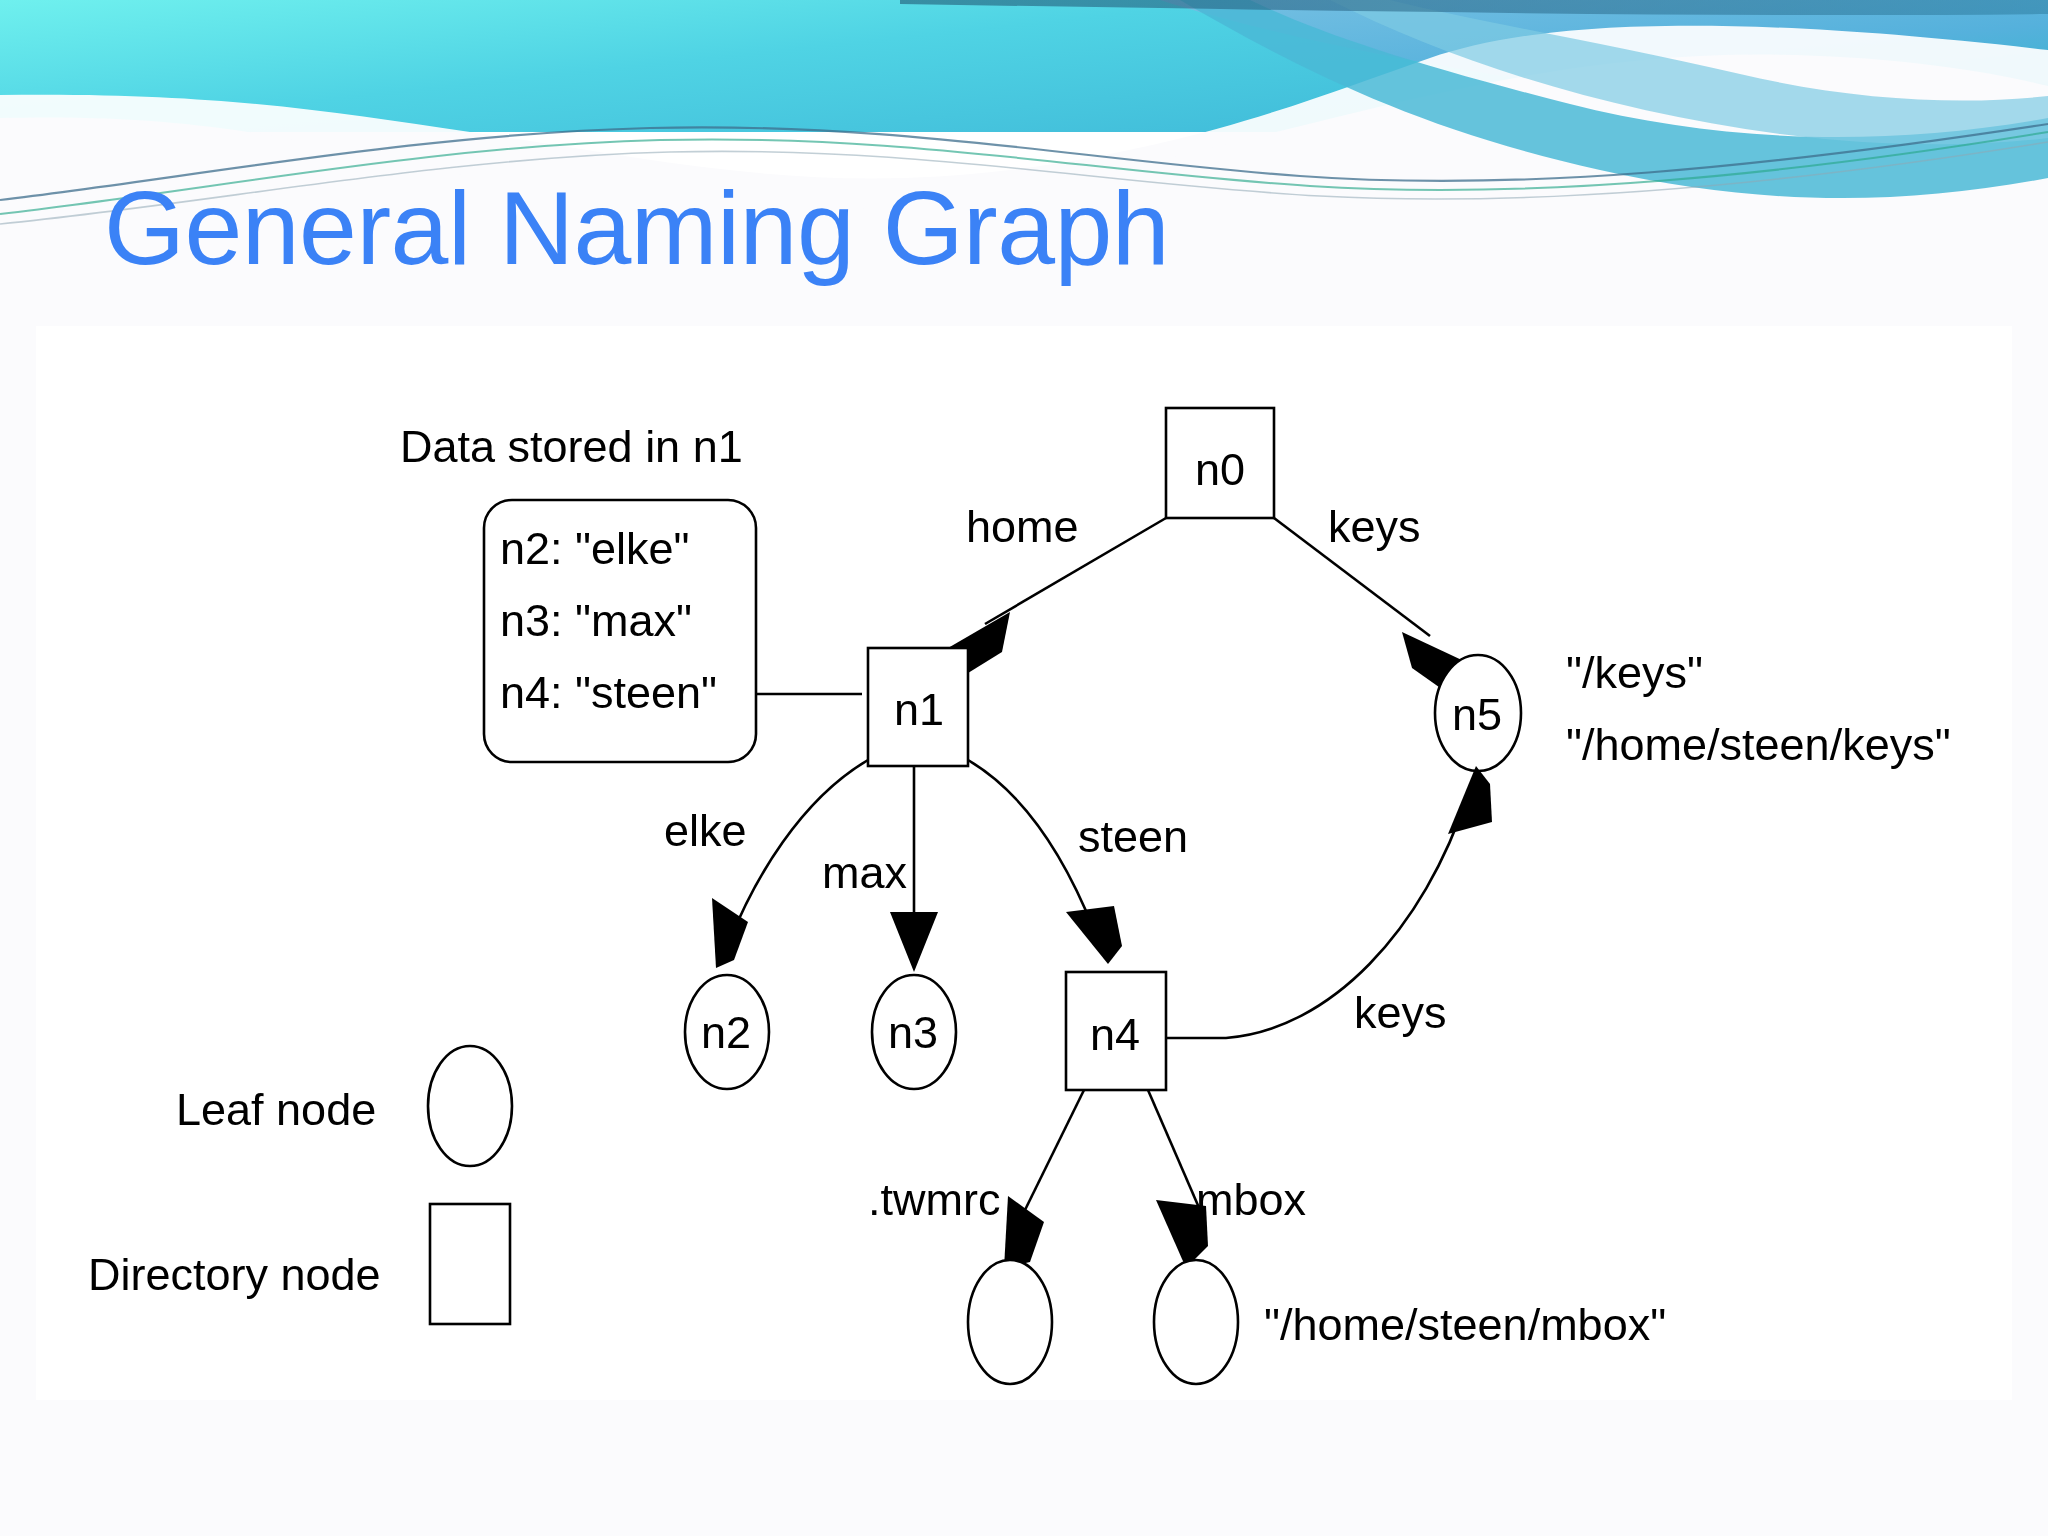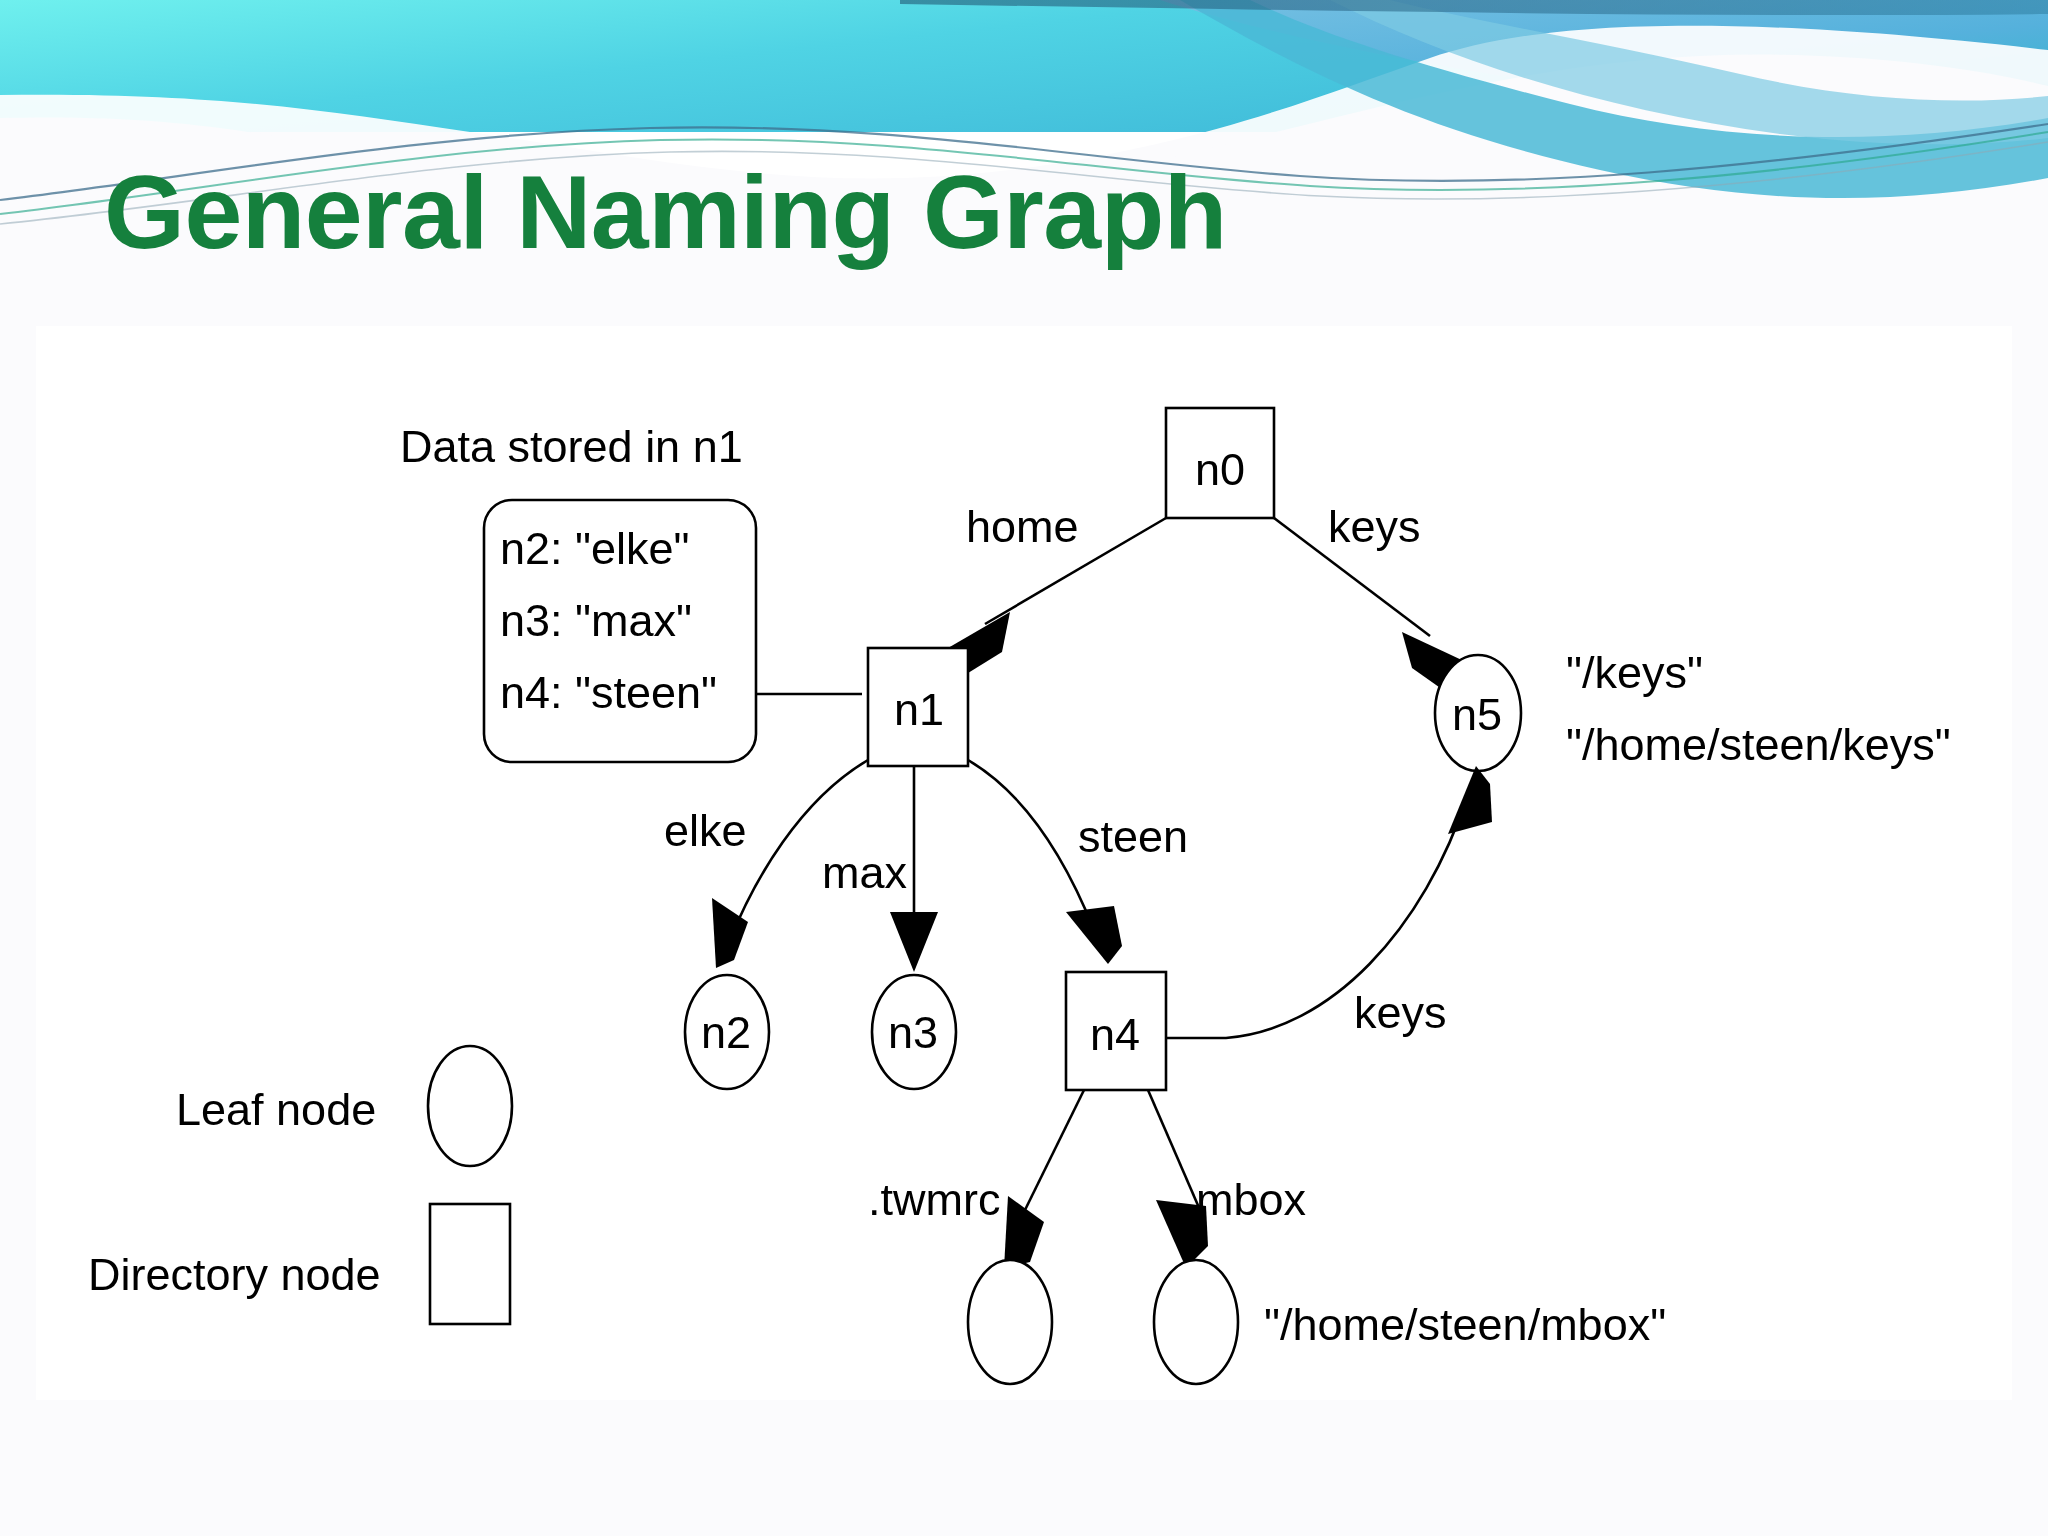--- a/index.html
+++ b/index.html
@@ -23,26 +23,26 @@
     width: 2048px;
     height: 320px;
     overflow: hidden;
   }
   #header-band svg { display: block; }
 
   
   #page-title {
     position: absolute;
     left: 104px;
-    top: 160px;
+    top: 176px;
     font-size: 104px;
     line-height: 1.0;
-    font-weight: 700;
+    font-weight: 400;
     letter-spacing: -0.5px;
-    color: #15803d;
+    color: #3b82f6;
     white-space: nowrap;
   }
 
   
   #content-area {
     position: absolute;
     left: 36px;
     top: 326px;
     width: 1976px;
     height: 1074px;

